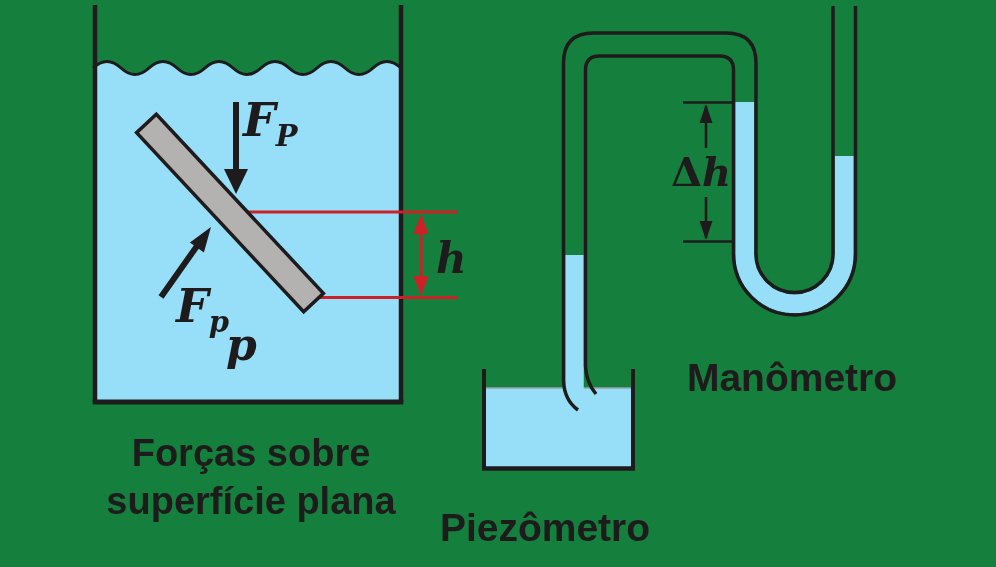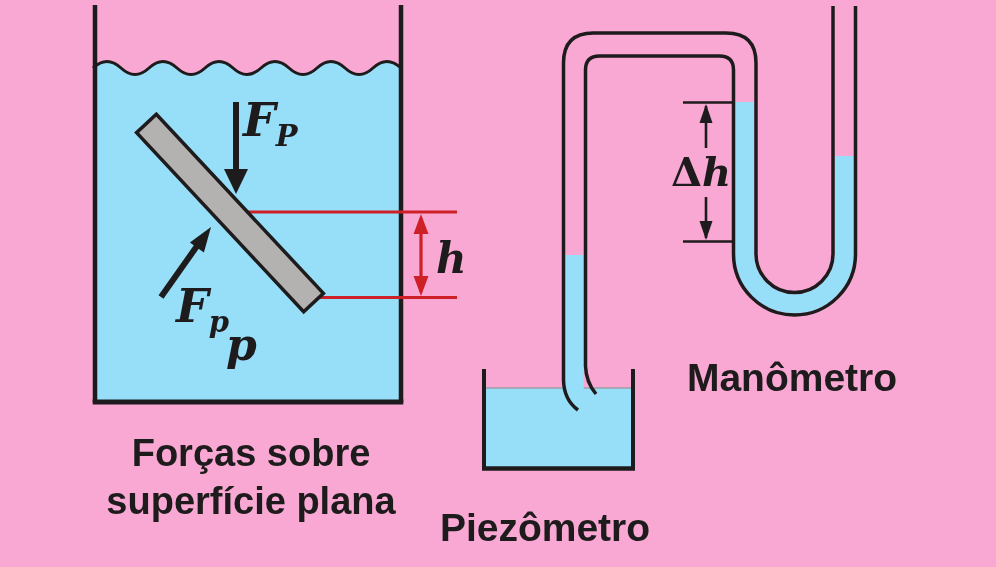--- a/index.html
+++ b/index.html
@@ -1,16 +1,16 @@
 <!DOCTYPE html>
 <html style="--water: #97DEF9; --ink: #1E1B1C; --red: #CE2127; --plate: #B3B2B1; --surface_line: #9AA1A6;"><head>
 <meta charset="utf-8">
 <style>
   html,body{margin:0;padding:0;background:#ffffff;}
-  .stage{width:996px;height:567px;position:relative;background:#f9a8d4;overflow:hidden;}
+  .stage{width:996px;height:567px;position:relative;background:#15803d;overflow:hidden;}
   svg{display:block;}
   .ink-stroke{stroke:var(--ink);fill:none;}
   .water-fill{fill:var(--water);stroke:none;}
   .water-stroke{stroke:var(--water);fill:none;}
   .red-stroke{stroke:var(--red);fill:none;}
   .red-fill{fill:var(--red);stroke:none;}
   .ink-fill{fill:var(--ink);stroke:none;}
   .plate{fill:var(--plate);stroke:var(--ink);stroke-width:3.5;}
   .surface-line{stroke:var(--surface_line);stroke-width:1.6;fill:none;}
   .mathlabel{font-family:"DejaVu Serif",serif;font-style:italic;font-weight:bold;fill:var(--ink);}

